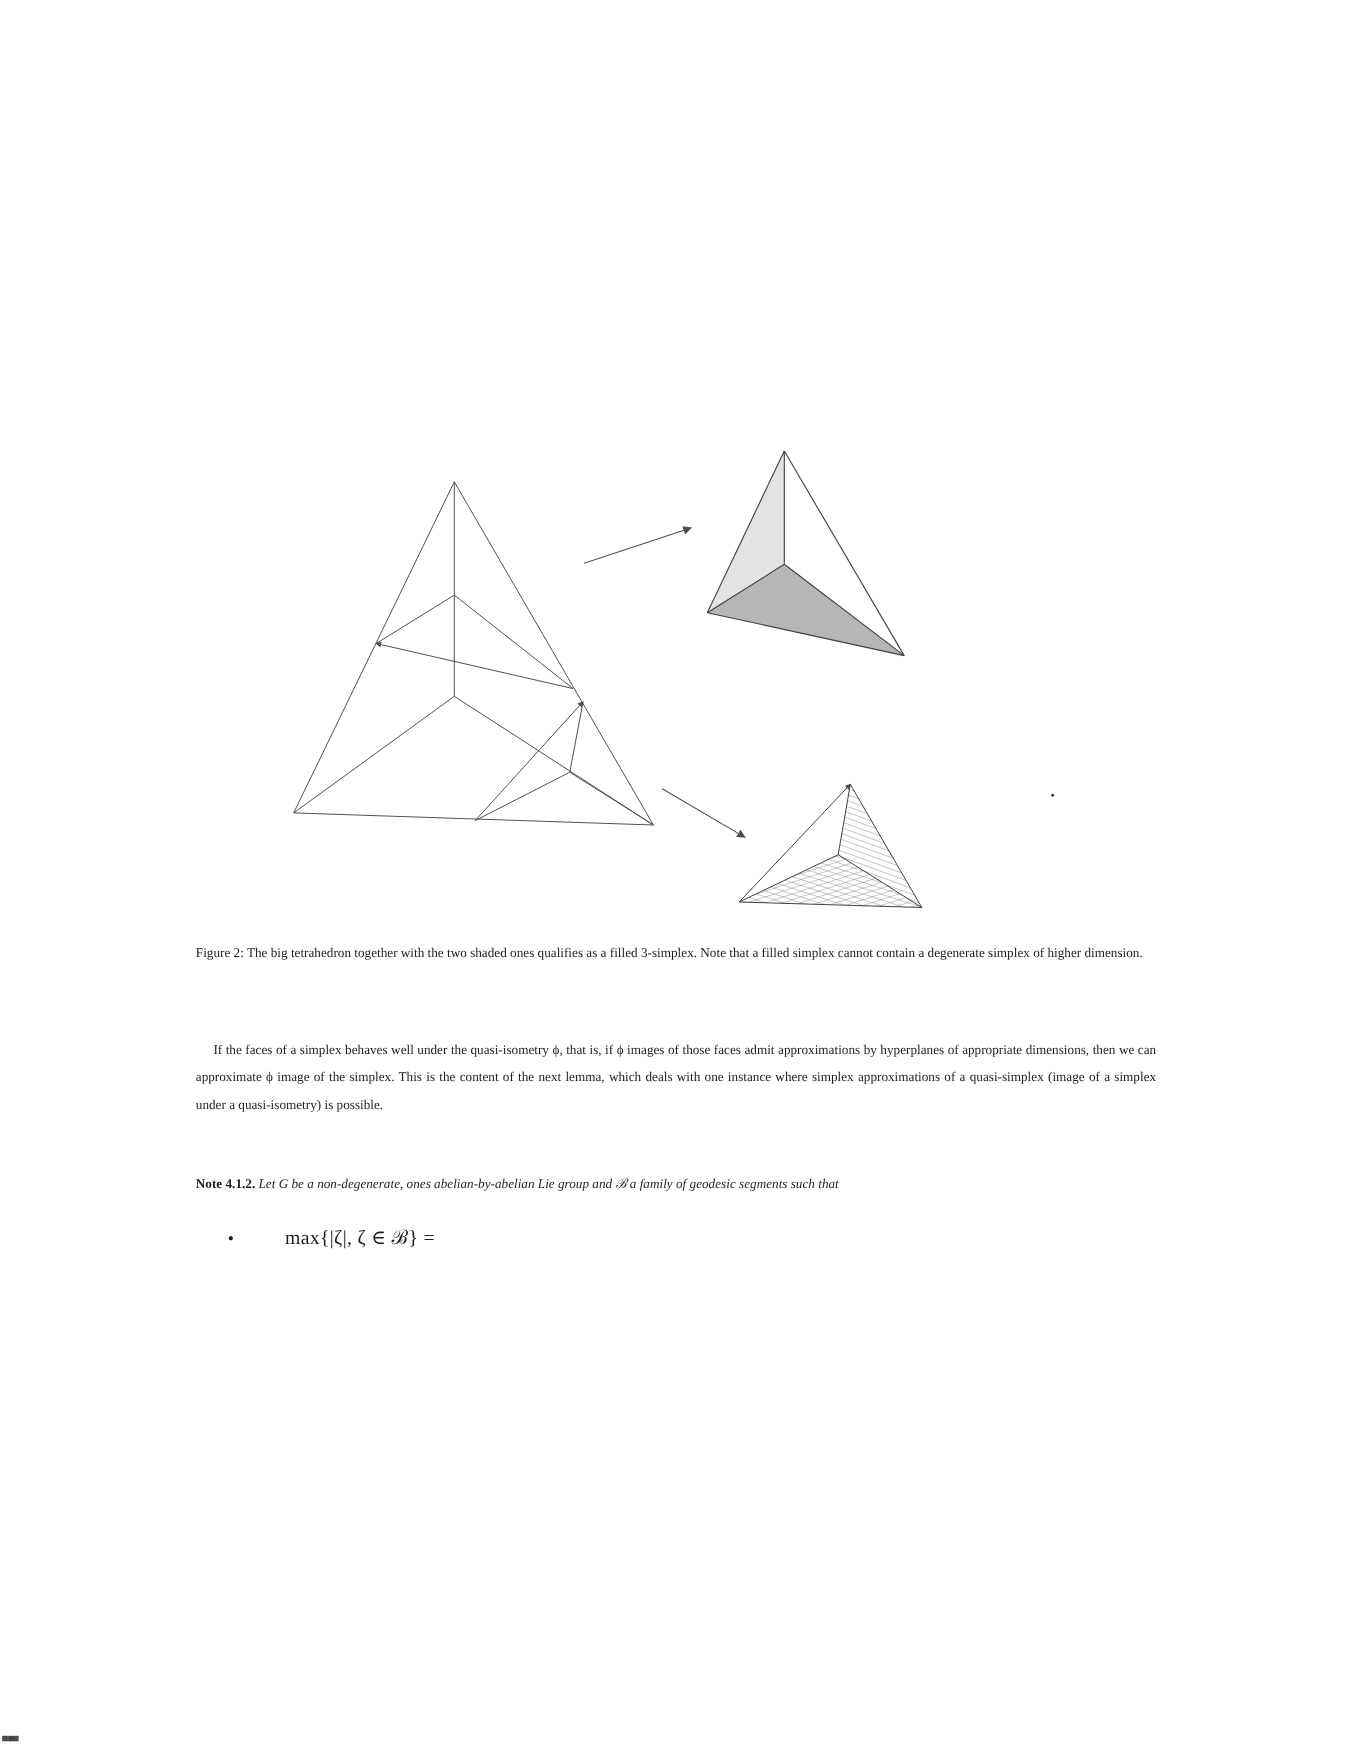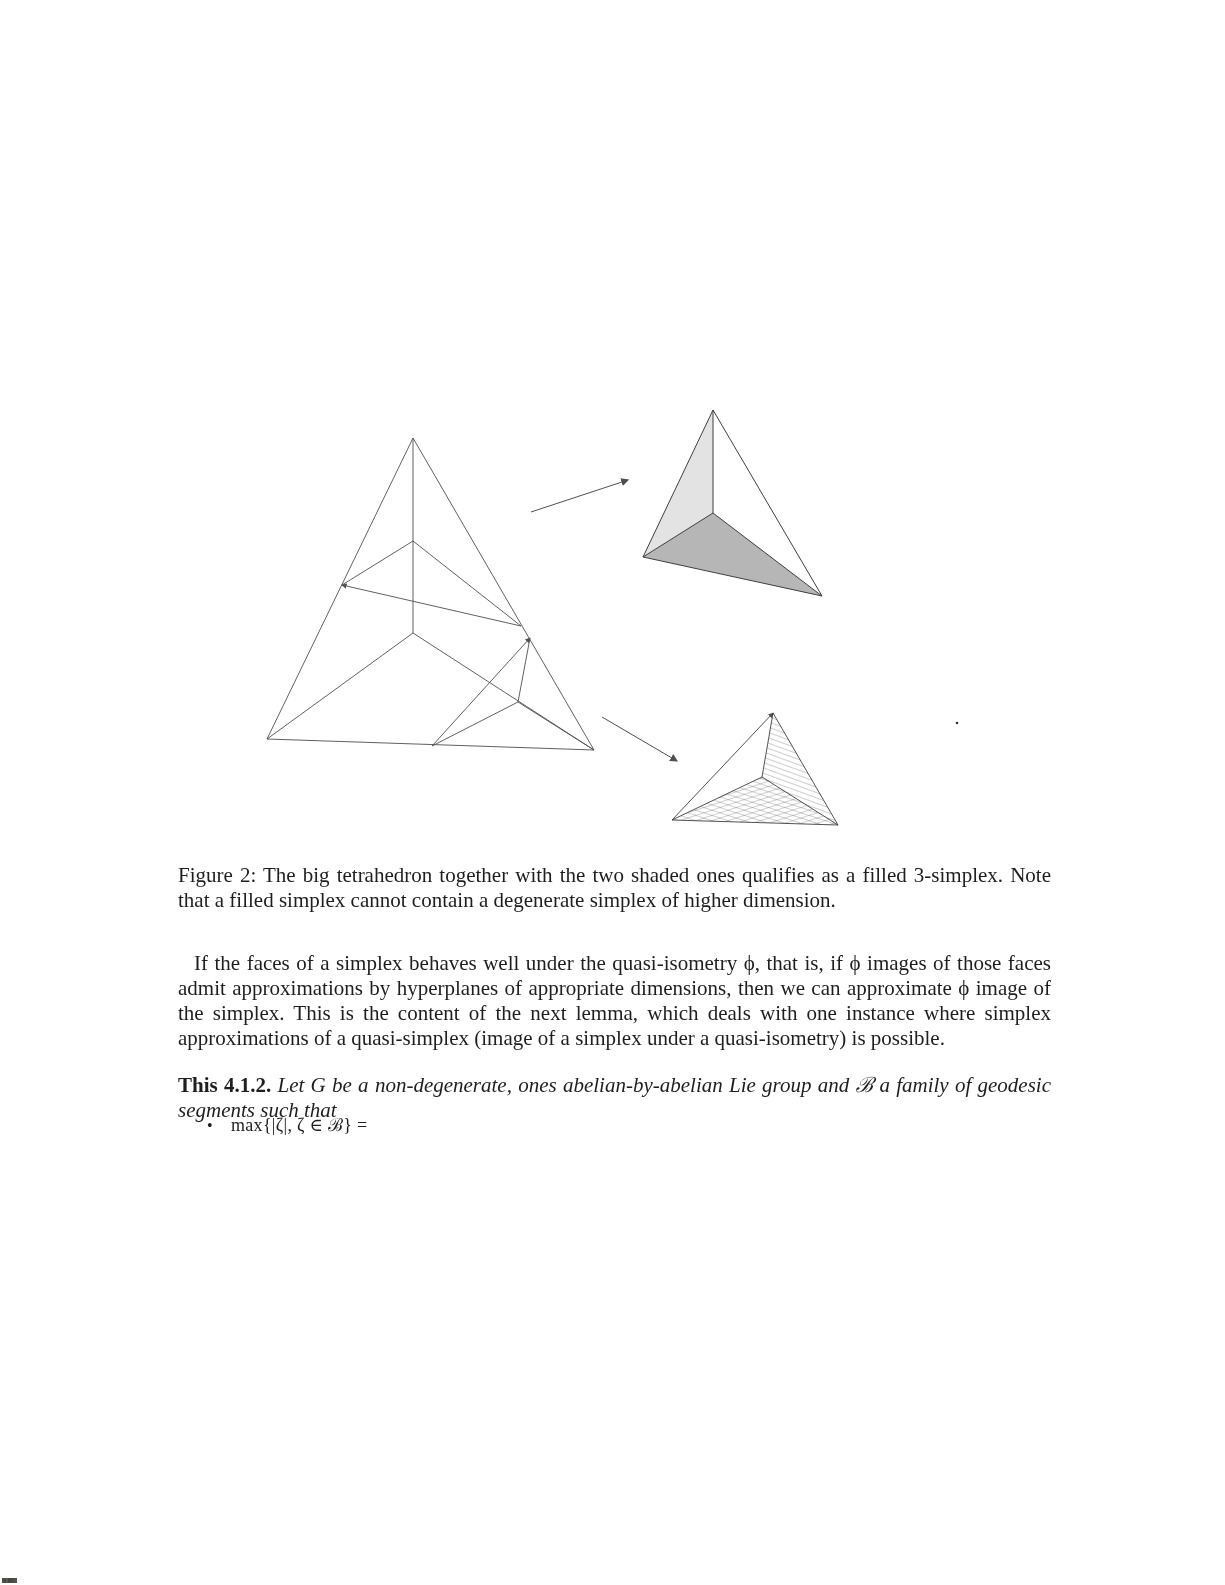--- a/index.html
+++ b/index.html
@@ -7,34 +7,34 @@
     position:relative;
     width:1225px;height:1585px;
     background:#ffffff;
     font-family:"Liberation Serif","DejaVu Serif",serif;
     color:#1e1e1e;
     overflow:hidden;
   }
   .fig-svg{position:absolute;left:0;top:390px;width:1225px;height:450px;}
   .textblock{
     position:absolute;left:178px;width:873px;
-    font-size:21px;line-height:25px;
+    font-size:12px;line-height:25px;
     text-align:justify;
   }
   .caption{top:842px;}
   .bodypar{top:930px;text-indent:16px;}
   .lemma{top:1052px;}
   .lemma-label{font-weight:bold;font-style:normal;}
   .lemma-body{font-style:italic;}
   .bullet-row{
     position:absolute;left:207px;top:1113px;width:820px;
     font-size:18px;line-height:25px;text-align:left;
   }
   .bullet-marker{display:inline-block;width:24px;font-size:16px;}
-  .bullet-formula{letter-spacing:0.3px;}
+  .bullet-formula{letter-spacing:0.3px;margin-left:28px;}
   .scan-artifact{
     position:absolute;left:2px;top:1578px;width:15px;height:5px;
     background:repeating-linear-gradient(90deg,
       #3a2c22 0 2px,#1d2b3a 2px 4px,#4a3a1d 4px 6px,
       #222 6px 8px,#35231d 8px 10px,#1d3322 10px 12px,#333 12px 15px);
     opacity:.85;
   }
 </style>
 </head>
 <body>
@@ -116,21 +116,21 @@
       </g>
     </g>
 
     <circle cx="957" cy="723" r="1.3" fill="#333"></circle>
   </svg>
 
   <p class="textblock caption">Figure 2: The big tetrahedron together with the two shaded ones qualifies as a filled 3-simplex. Note that a filled simplex cannot contain a degenerate simplex of higher dimension.</p>
 
   <p class="textblock bodypar">If the faces of a simplex behaves well under the quasi-isometry ϕ, that is, if ϕ images of those faces admit approximations by hyperplanes of appropriate dimensions, then we can approximate ϕ image of the simplex. This is the content of the next lemma, which deals with one instance where simplex approximations of a quasi-simplex (image of a simplex under a quasi-isometry) is possible.</p>
 
-  <p class="textblock lemma"><span class="lemma-label">This 4.1.2.</span>
+  <p class="textblock lemma"><span class="lemma-label">Note 4.1.2.</span>
     <span class="lemma-body">Let G be a non-degenerate, ones abelian-by-abelian Lie group and ℬ a family of geodesic segments such that</span></p>
 
   <div class="bullet-row">
     <span class="bullet-marker">•</span><span class="bullet-formula">max{|ζ|, ζ ∈ ℬ} =</span>
   </div>
 
   <div class="scan-artifact"></div>
 
 </div>
 

